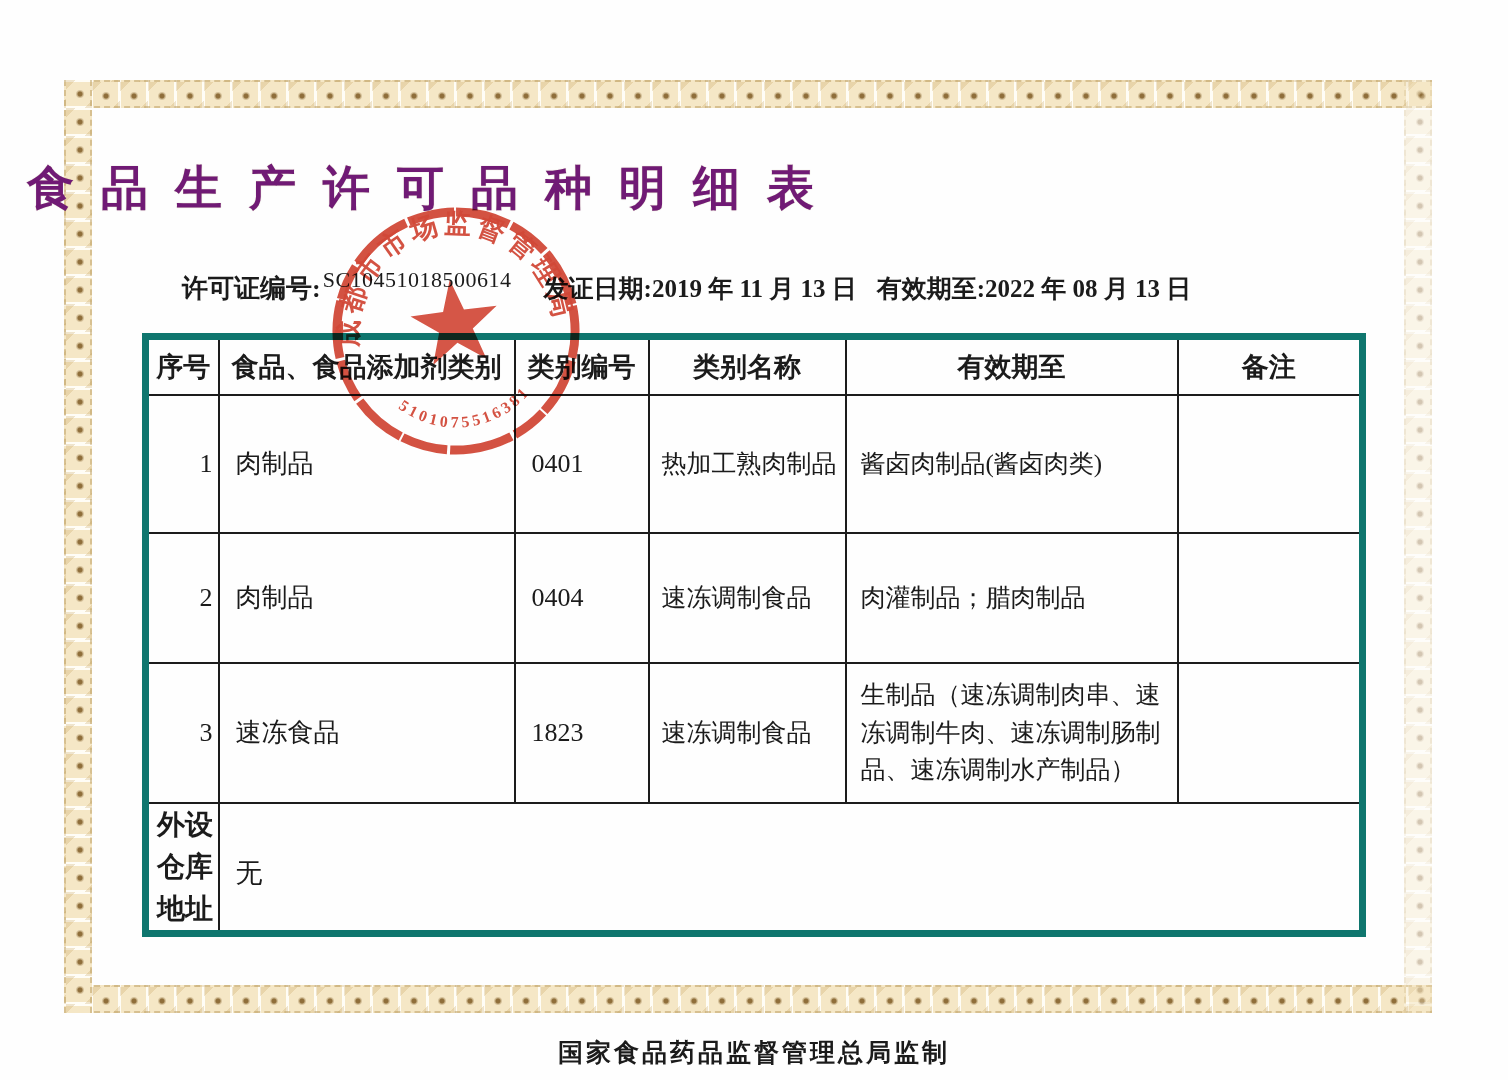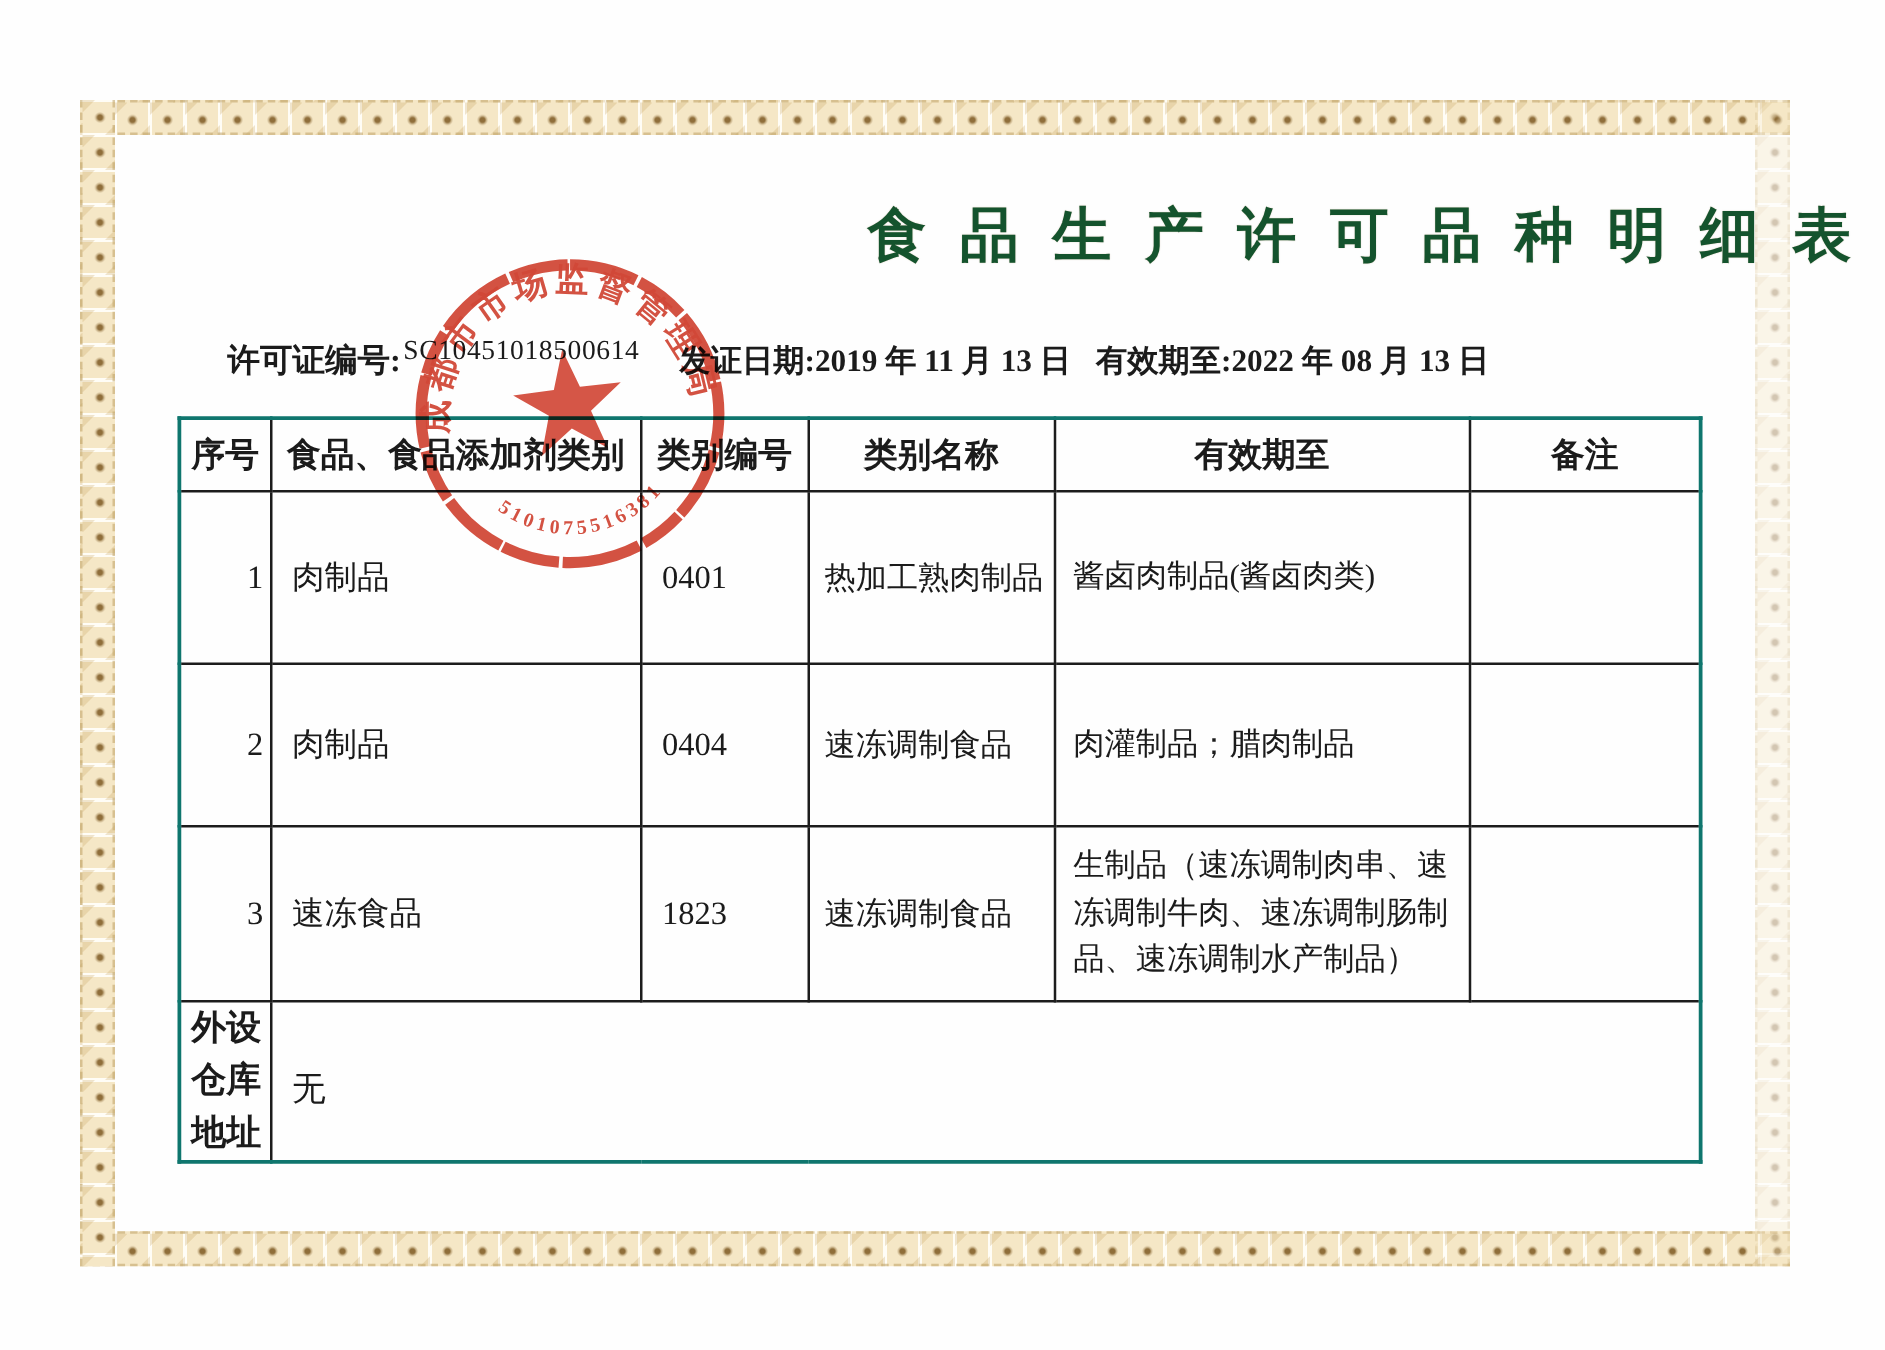--- a/index.html
+++ b/index.html
@@ -30,37 +30,37 @@
     border-right:2px dashed rgba(190,160,100,.55);
   }
   .band-top    { left:64px;  top:80px;  width:1368px; height:28px; }
   .band-bottom { left:64px;  top:985px; width:1368px; height:28px; }
   .band-left   { left:64px;  top:80px;  width:28px;  height:933px; }
   .band-right  { left:1404px;top:80px;  width:28px;  height:933px; opacity:.38; }
 
   
   .title {
     position:absolute; top:157px; left:0; width:1508px;
-    text-align:right; font-size:47px; font-weight:700;
-    color:#14532d; letter-spacing:27px; text-indent:27px;
+    text-align:left; font-size:47px; font-weight:700;
+    color:#701a75; letter-spacing:27px; text-indent:27px;
     text-shadow:0 0 1px rgba(119,87,31,.4);
   }
 
   
   .license-line { position:absolute; top:271px; left:182px; font-size:25px; white-space:nowrap; }
   .license-label { font-weight:700; font-size:26px; }
   .license-number { position:relative; top:-10px; font-size:22px; letter-spacing:.5px; margin-left:2px; }
   .issue-date { margin-left:32px; font-weight:600; }
   .valid-until { margin-left:20px; font-weight:600; }
 
   
   .main-table {
     position:absolute; left:142px; top:333px; width:1217px;
     border-collapse:collapse; table-layout:fixed; font-size:26px;
-    border:3px solid #0f766e;
+    border:7px solid #0f766e;
     padding-left:32px;
   }
   .main-table td, .main-table th { border:2px solid #1c1c1c; vertical-align:middle; }
   .tr-header { height:58px; }
   .tr-r1 { height:138px; }
   .tr-r2 { height:130px; }
   .tr-r3 { height:140px; }
   .tr-wh { height:122px;margin-top:28px; }
   .main-table th { font-size:27px; font-weight:700; text-align:center; }
   .cell-seq { text-align:right; padding-right:5px; }
@@ -157,14 +157,15 @@
     <circle cx="130" cy="130" r="120" fill="none" stroke="#cf3927" stroke-width="9" opacity="0.95" stroke-dasharray="42 3 58 2 36 4 64 3 47 2 55 3"></circle>
     <polygon points="130,78 140.6,109.4 173.7,109.8 147.1,129.6 157,161.2 130,142 103,161.2 112.9,129.6 86.3,109.8 119.4,109.4" fill="#cf3927" opacity="0.93"></polygon>
     <text font-size="27" letter-spacing="5" opacity="0.95">
       <textPath href="#arcTop" startOffset="50%" text-anchor="middle">成都市市场监督管理局</textPath>
     </text>
     <text font-size="16" letter-spacing="3.5" opacity="0.95">
       <textPath href="#arcBottom" startOffset="50%" text-anchor="middle">5101075516381</textPath>
     </text>
   </svg>
 
+  <div class="footer">国家食品药品监督管理总局监制</div>
 
 </div>
 
 </body></html>

